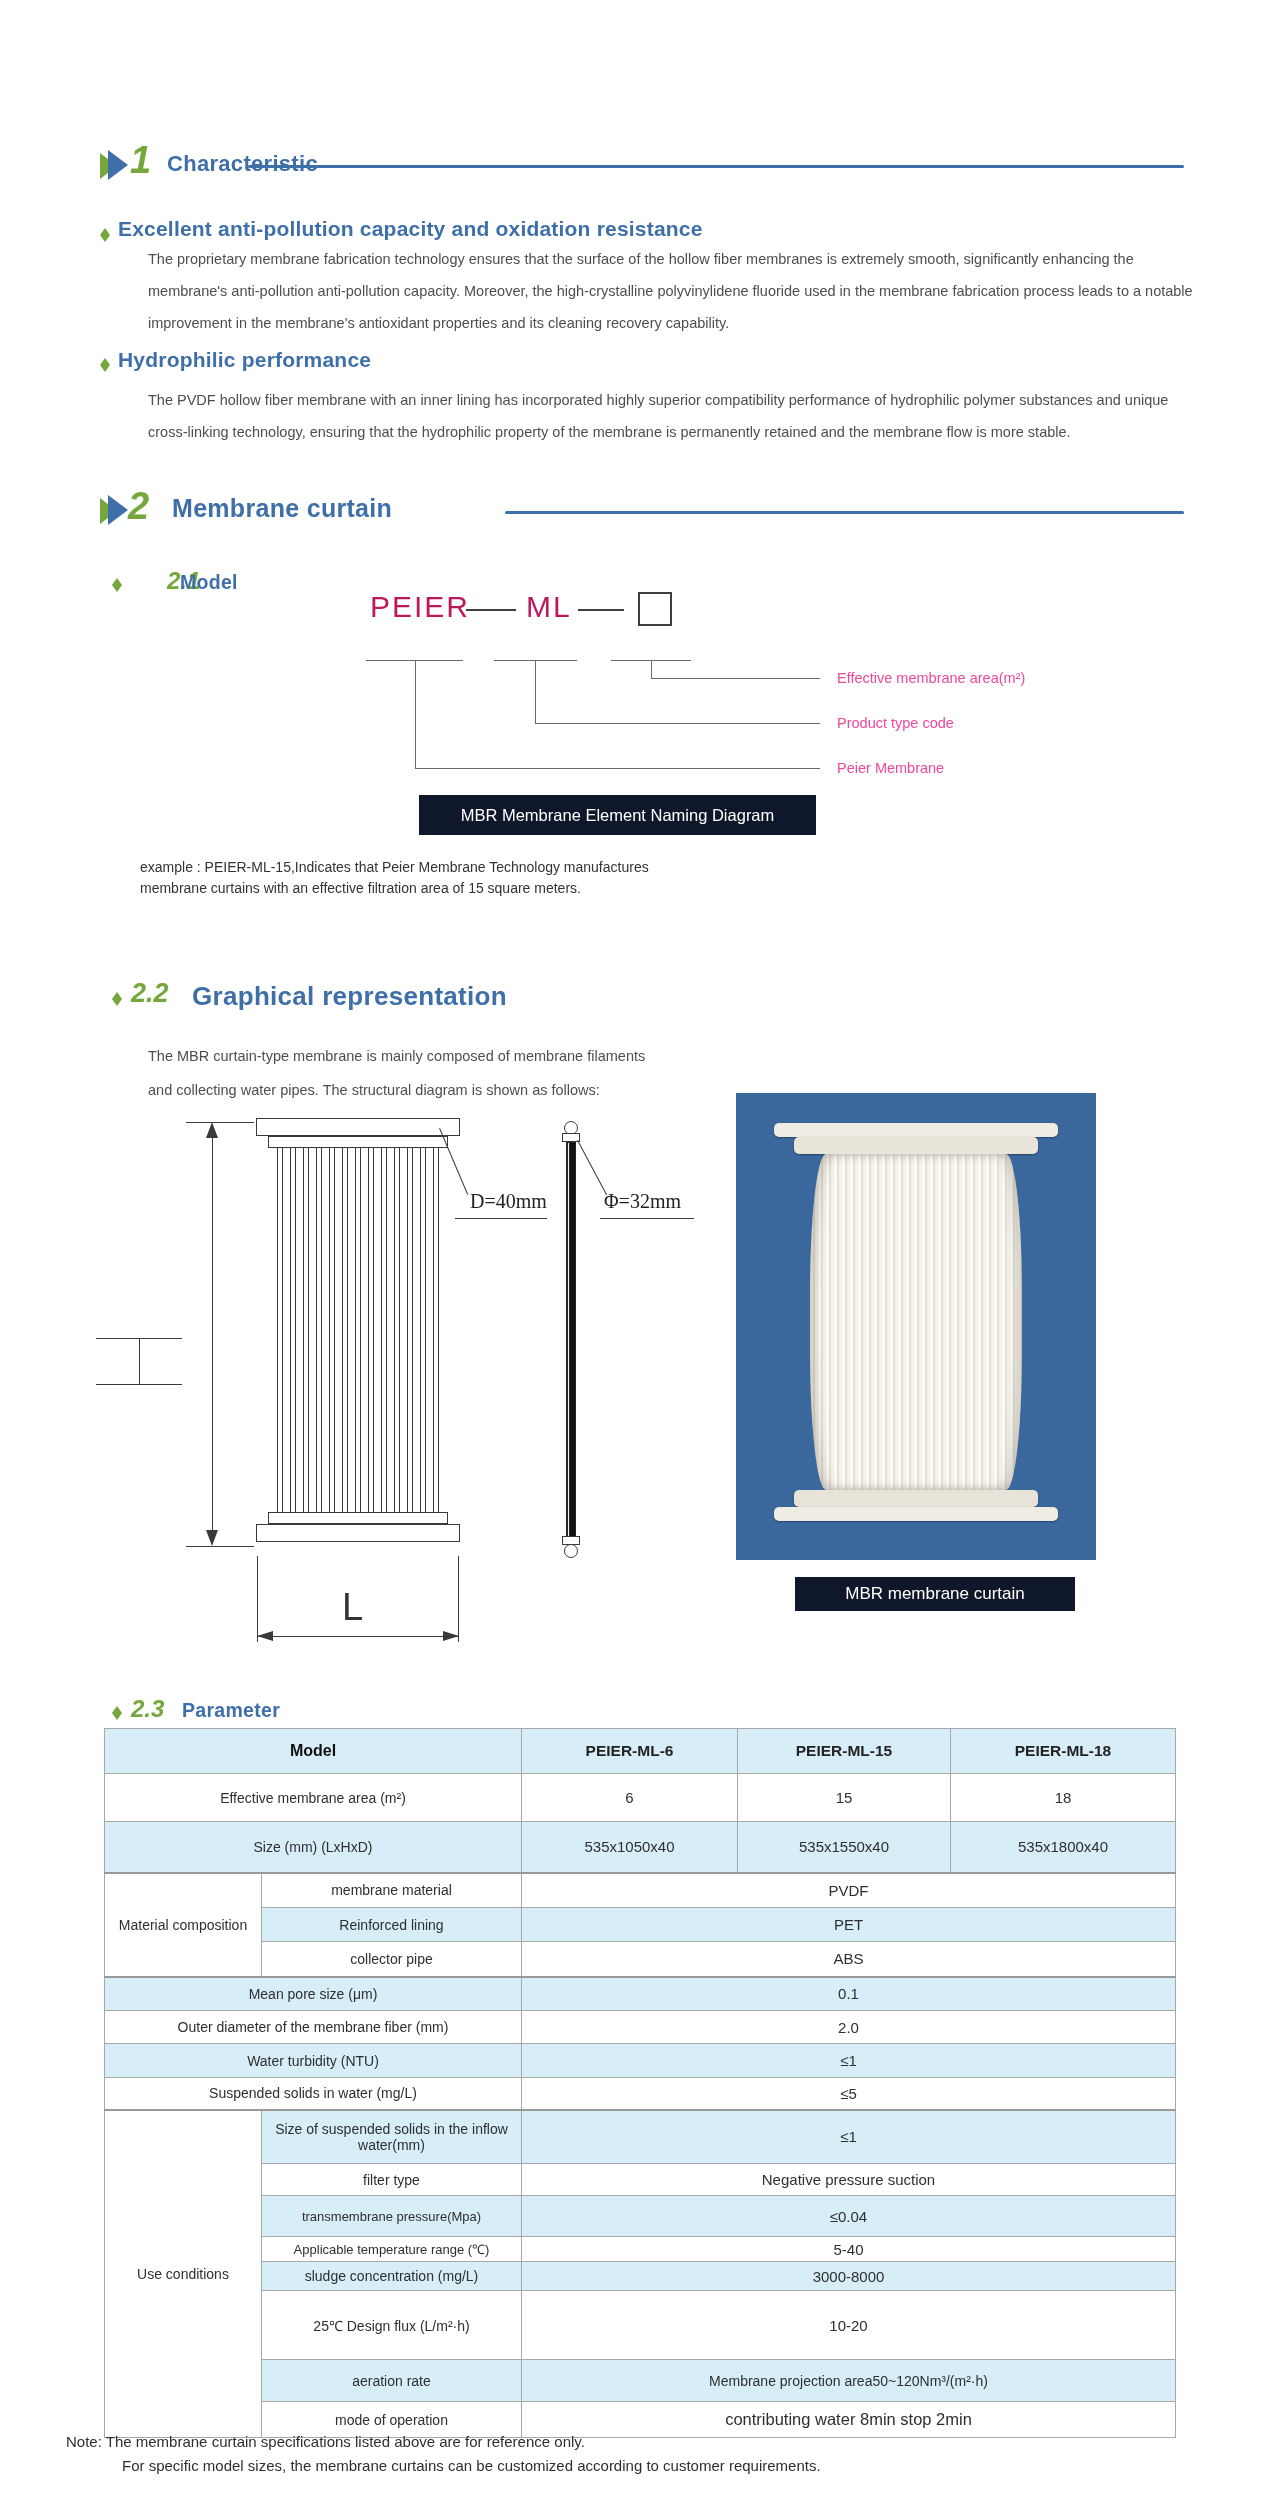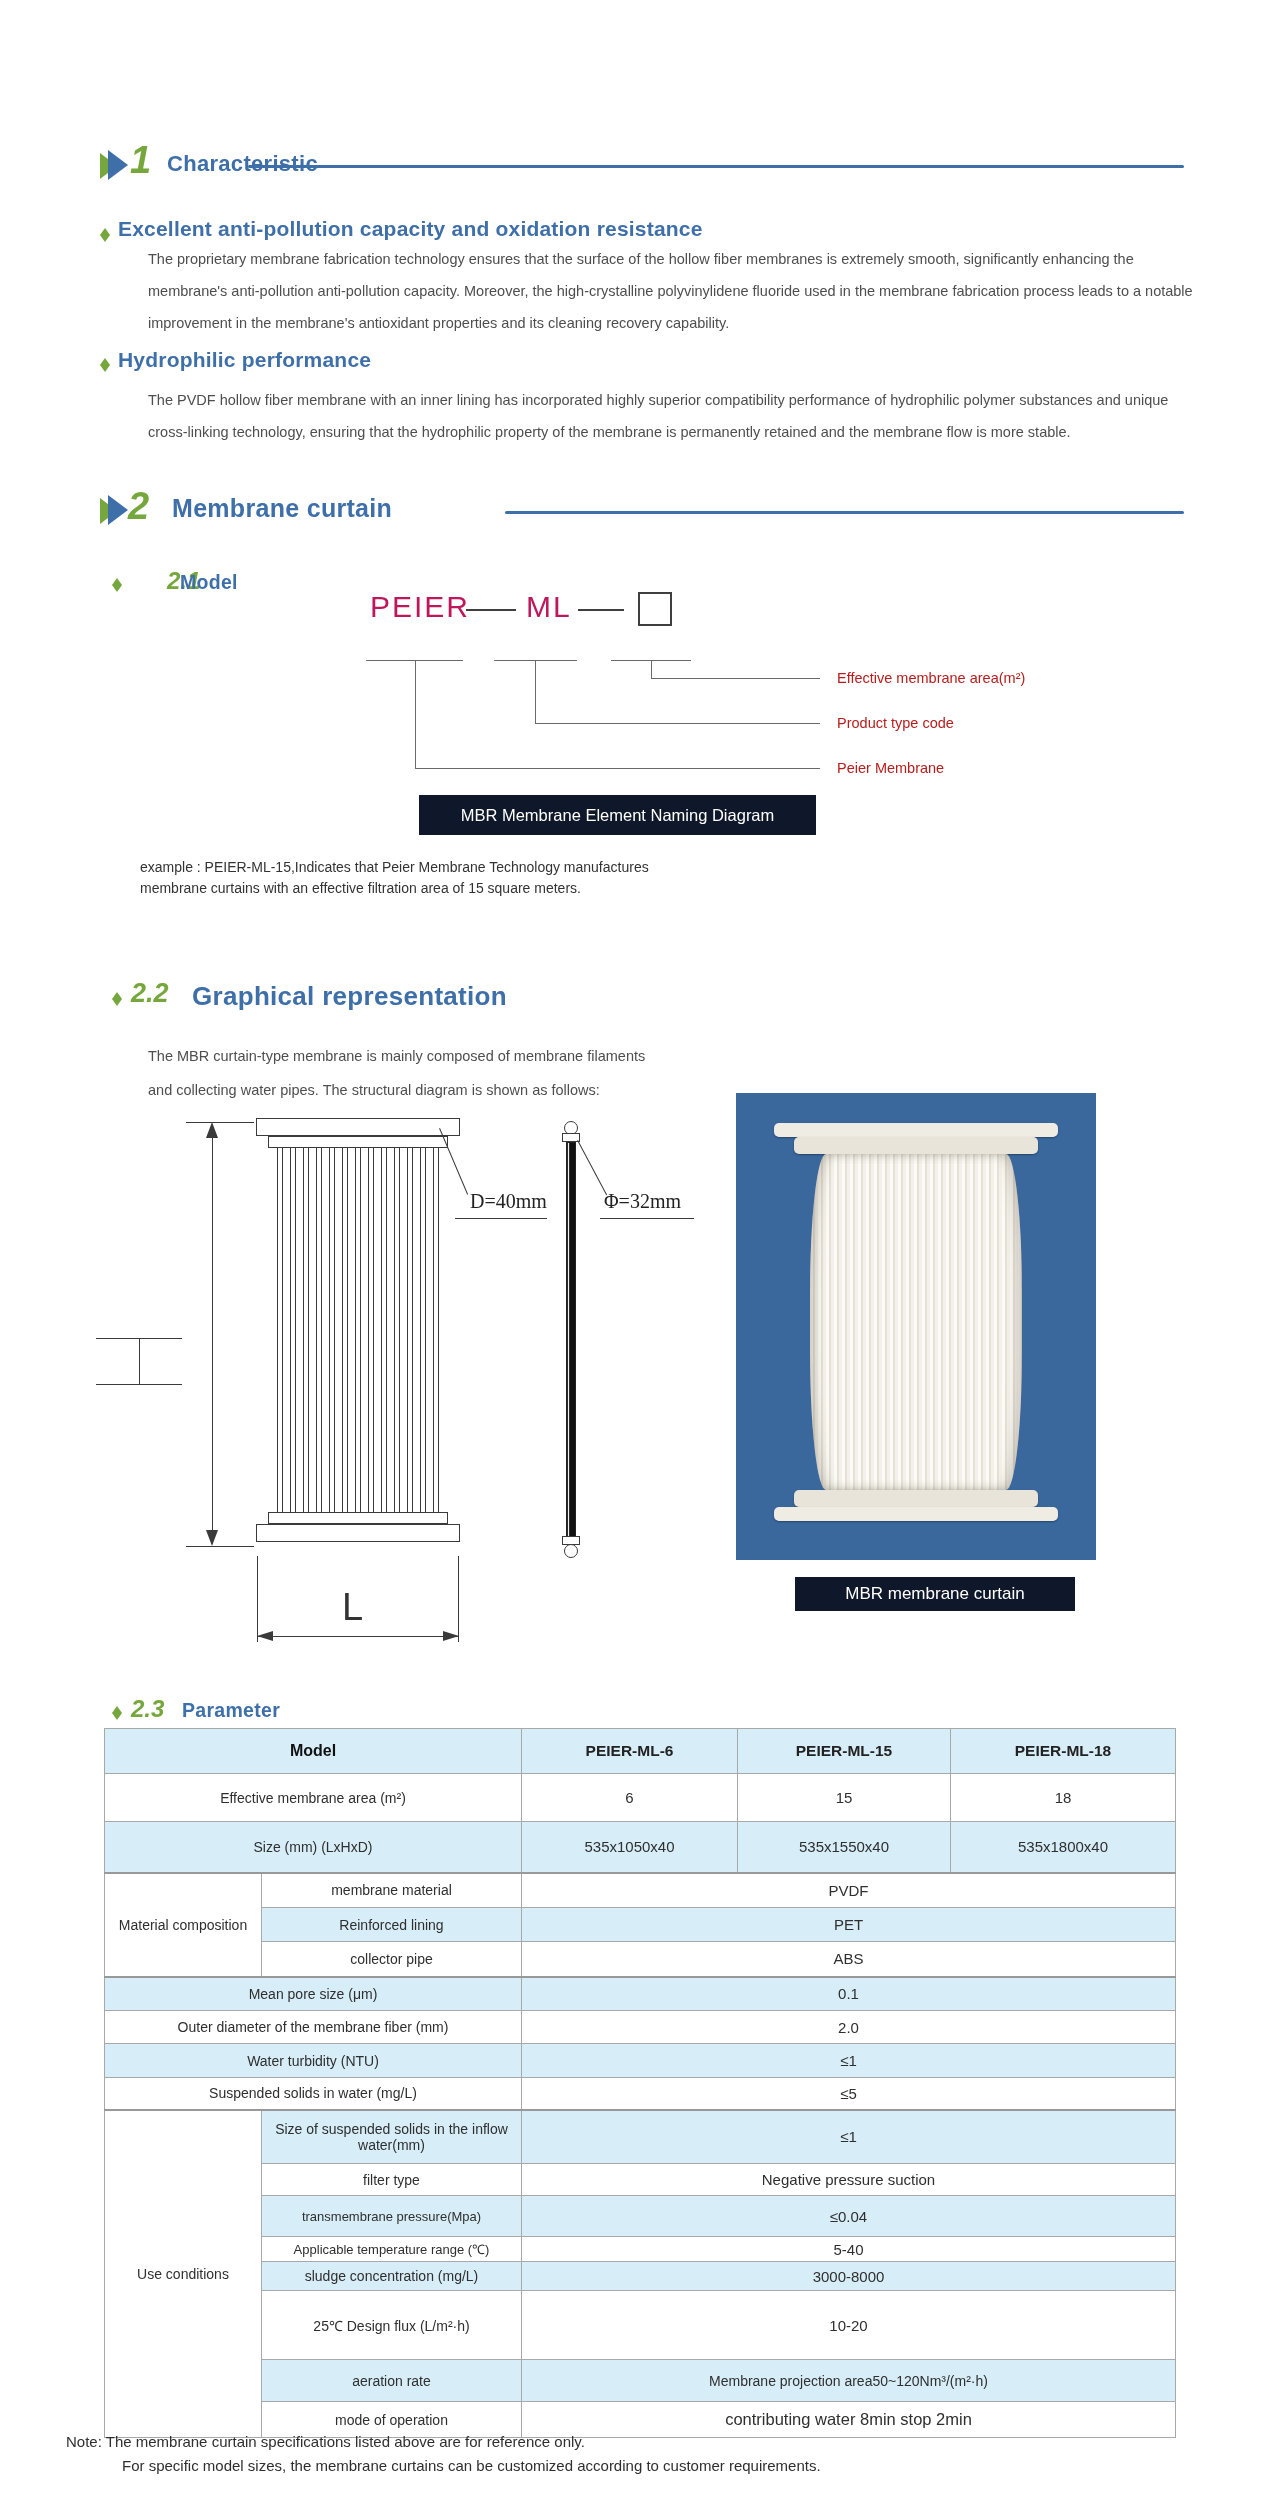--- a/index.html
+++ b/index.html
@@ -16,21 +16,21 @@
   .diamond{position:absolute;width:10px;height:14px;background:#76a73d;
            clip-path:polygon(50% 0,100% 50%,50% 100%,0 50%);}
   .feat-title{position:absolute;font-weight:bold;color:#3e6fa9;font-size:21px;letter-spacing:.2px;}
   .body-text{position:absolute;color:#4e4e4e;font-size:14.5px;line-height:32px;}
 
   
   .code-text{position:absolute;color:#be185d;font-size:30px;letter-spacing:2px;font-weight:400;}
   .dash{position:absolute;height:2px;background:#3f3f3f;}
   .model-box{position:absolute;width:30px;height:30px;border:2px solid #3f3f3f;background:#fff;}
   .dln{position:absolute;background:#6a6a6a;}
-  .dlabel{position:absolute;color:#b91c1c;font-size:14.5px;}
+  .dlabel{position:absolute;color:#ec4899;font-size:14.5px;}
   .caption{position:absolute;background:#0f172a;color:#fff;display:flex;align-items:center;
            justify-content:center;}
   .example{position:absolute;color:#333;font-size:14px;line-height:21px;}
 
   
   .ln{position:absolute;background:#3a3a3a;}
   .outline{position:absolute;border:1px solid #3a3a3a;background:#fff;box-sizing:border-box;}
   .fibers{position:absolute;background:repeating-linear-gradient(90deg,
           #3a3a3a 0 1px,transparent 1px 5px,#3a3a3a 5px 6px,transparent 6px 13px);}
   .cadtxt{position:absolute;font-family:"Liberation Serif", serif;color:#222;font-size:20px;}

